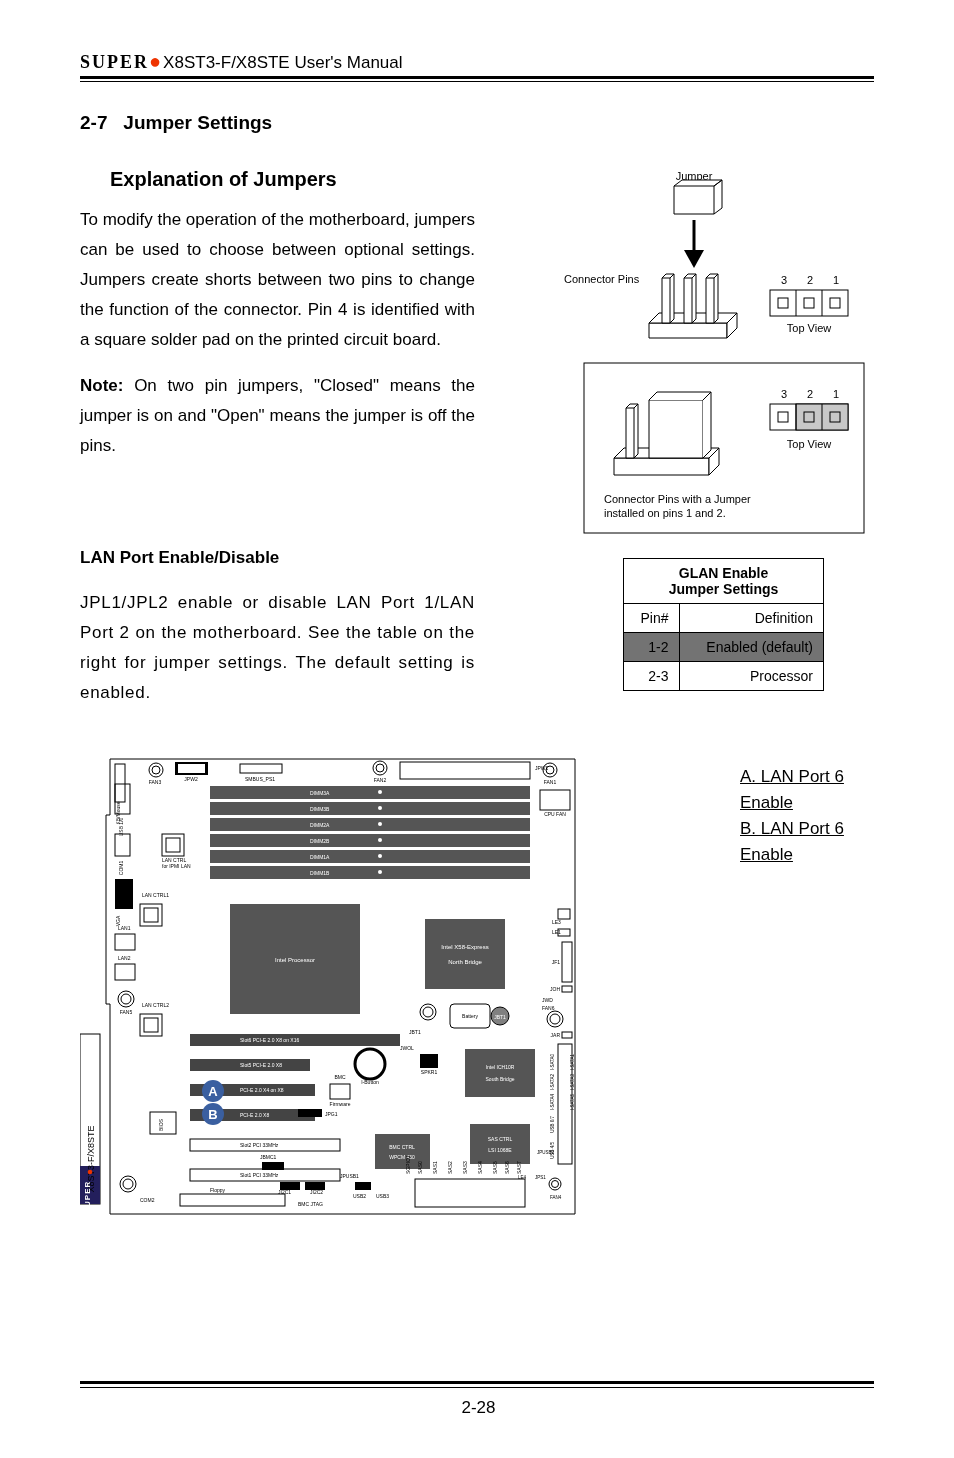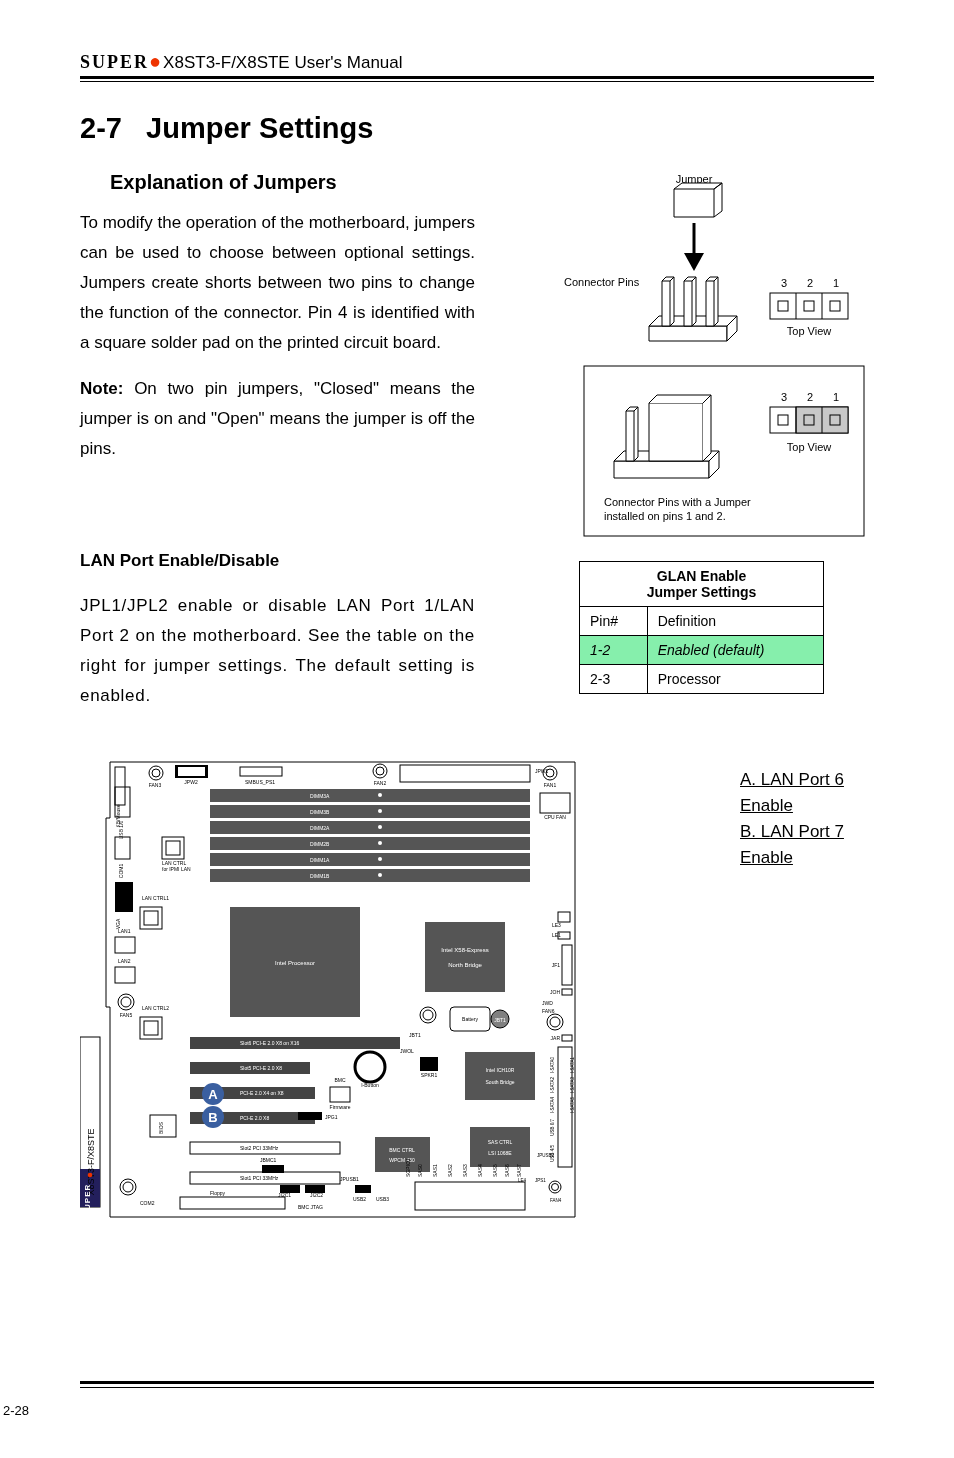--- a/index.html
+++ b/index.html
@@ -26,64 +26,64 @@
   }
   .super-dot {
     color: #e30;
     font-size: 20px;
     vertical-align: middle;
   }
   .manual-title { font-size: 17px; margin-left: 2px; text-align: center; }
   .hr-thick { border: none; border-top: 3px solid #000; margin-top: 2px; }
   .hr-thin { border: none; border-top: 1px solid #000; margin-top: 2px; margin-bottom: 30px; }
 
-  .section-title { font-size: 29px; font-weight: bold; margin-bottom: 26px; }
+  .section-title { font-size: 19px; font-weight: bold; margin-bottom: 34px; }
   .sub-title { font-size: 20px; font-weight: bold; margin-bottom: 14px; margin-left: 30px; }
 
   .two-col { display: flex; }
   .left-col { flex: 1; max-width: 395px; }
   .right-col { flex: 1; }
 
   .body-p { font-size: 17px; line-height: 30px; text-align: justify; margin-bottom: 16px; }
   .subsub { font-size: 17px; font-weight: bold; margin-bottom: 20px; }
 
   
   .diagram-box {
     width: 330px; height: 380px;
     position: relative;
     margin-left: auto;
   }
   .diagram-box text { font-family: Arial; }
   .lower-diag-frame { fill:none; stroke:#000; stroke-width:1; }
 
   
   .settings-table {
-    width: 245px;
+    width: 201px;
     border-collapse: collapse;
     font-size: 14px;
     margin-left: auto;
     margin-right: 50px;
     margin-top: 10px;
   }
   .settings-table th, .settings-table td {
     border: 1px solid #000;
     padding: 6px 10px;
-    text-align: left;
+    text-align: right;
   }
   .settings-table th { text-align: center; font-weight: bold; }
-  .settings-table .shade { background: #86efac; font-style: italic; }
+  .settings-table .shade { background: #737373; }
 
   .links-block { margin-left: 160px; margin-top: 10px; font-size: 17px; line-height: 26px; text-decoration: underline; }
 
   
   .mb-wrap { margin-top: 30px; }
   .mb-svg { width: 500px; height: 470px; }
   .mb-svg text { font-family: Arial; }
 
-  .page-num { position: absolute; bottom: 40px; left: 3px; right: 0; font-size: 13px; }
+  .page-num { position: absolute; bottom: 40px; left: 3px; right: 0; text-align: center; font-size: 17px; }
   .footer-hr-thin { position: absolute; bottom: 70px; left: 80px; right: 80px; border:none; border-top:1px solid #000; }
   .footer-hr-thick { position: absolute; bottom: 74px; left: 80px; right: 80px; border:none; border-top:3px solid #000; }
 
   .sec-row { display:flex; align-items:flex-start; }
   .right-block2 { margin-left:auto; }
 </style>
 </head>
 <body>
 
 <div class="header-line">
@@ -434,19 +434,19 @@
           <text x="417" y="420" transform="rotate(-90 417 420)">SAS5</text>
           <text x="429" y="420" transform="rotate(-90 429 420)">SAS6</text>
           <text x="441" y="420" transform="rotate(-90 441 420)">SAS7</text>
           <rect x="335" y="425" width="110" height="28" fill="none" stroke="#000"></rect>
         </g>
       </g>
     </svg>
   </div>
   <div class="links-block">
     <div>A. LAN Port 6 Enable</div>
-    <div>B. LAN Port 7 Enable</div>
+    <div>B. LAN Port 6 Enable</div>
   </div>
 </div>
 
 <hr class="footer-hr-thick">
 <hr class="footer-hr-thin">
 <div class="page-num">2-28</div>
 
 </body></html>

